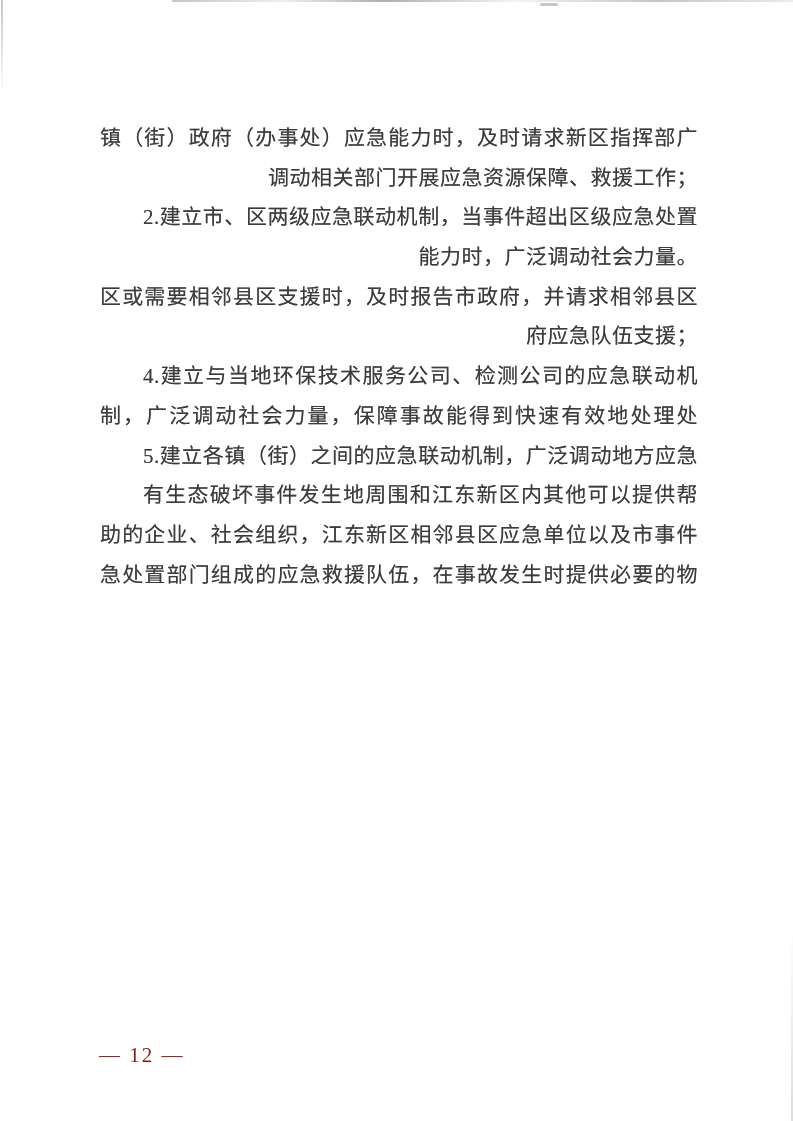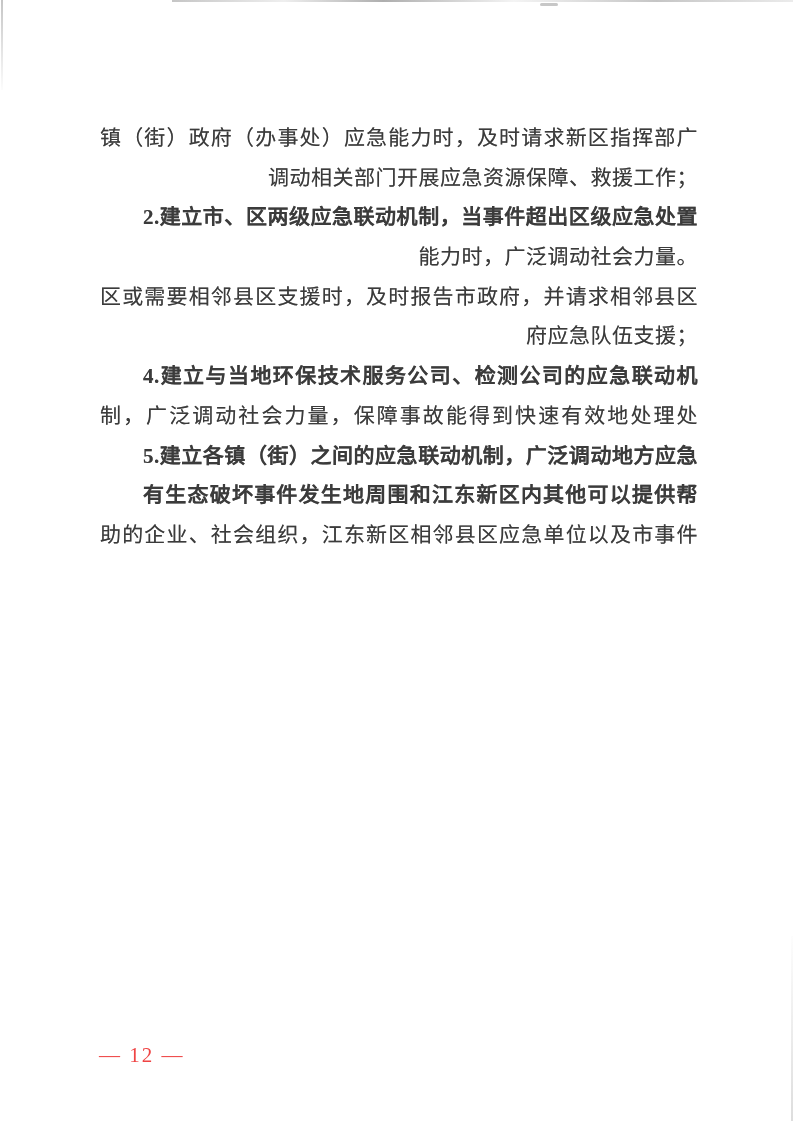--- a/index.html
+++ b/index.html
@@ -67,29 +67,28 @@
     white-space: nowrap;
   }
   .text-line.justified {
     white-space: normal;
     text-align: justify;
     text-align-last: justify;
     text-justify: inter-character;
   }
   .text-line.indent {
     padding-left: 43px;
-    font-weight: bold;
   }
 
   
   .page-footer {
     position: absolute;
     left: 99px;
     top: 1042px;
-    color: #ef4444;
+    color: #7f1d1d;
     font-size: 21px;
     line-height: 26px;
   }
   .page-number {
     letter-spacing: 2px;
   }
 </style>
 </head>
 <body>
 
@@ -105,19 +104,20 @@
       <div class="text-line">调动相关部门开展应急资源保障、救援工作；</div>
       <div class="text-line indent justified">2.建立市、区两级应急联动机制，当事件超出区级应急处置</div>
       <div class="text-line">能力时，广泛调动社会力量。</div>
       <div class="text-line justified">区或需要相邻县区支援时，及时报告市政府，并请求相邻县区政</div>
       <div class="text-line">府应急队伍支援；</div>
       <div class="text-line indent justified">4.建立与当地环保技术服务公司、检测公司的应急联动机</div>
       <div class="text-line justified">制，广泛调动社会力量，保障事故能得到快速有效地处理处置；</div>
       <div class="text-line indent justified">5.建立各镇（街）之间的应急联动机制，广泛调动地方应急</div>
       <div class="text-line indent justified">有生态破坏事件发生地周围和江东新区内其他可以提供帮</div>
       <div class="text-line justified">助的企业、社会组织，江东新区相邻县区应急单位以及市事件应</div>
+      <div class="text-line justified">急处置部门组成的应急救援队伍，在事故发生时提供必要的物</div>
     </main>
 
   <footer class="page-footer">
     <span class="page-number">— 12 —</span>
   </footer>
 
 </div>
 
 </body></html>

